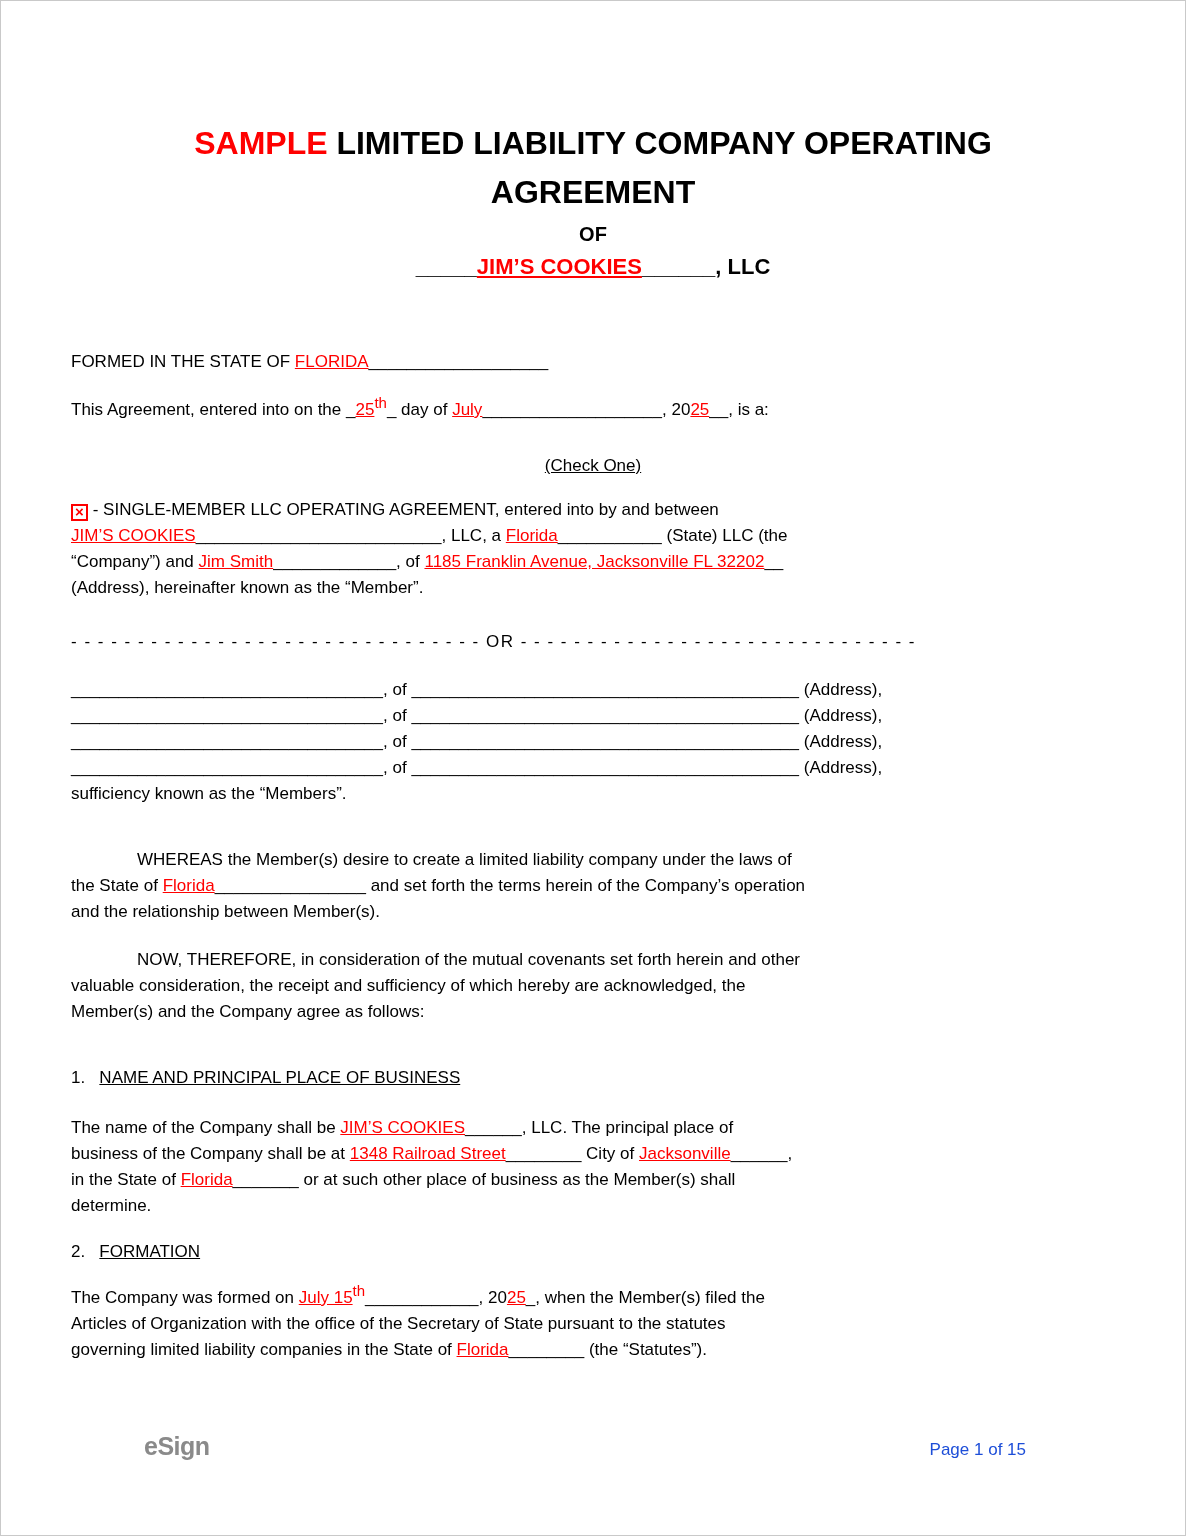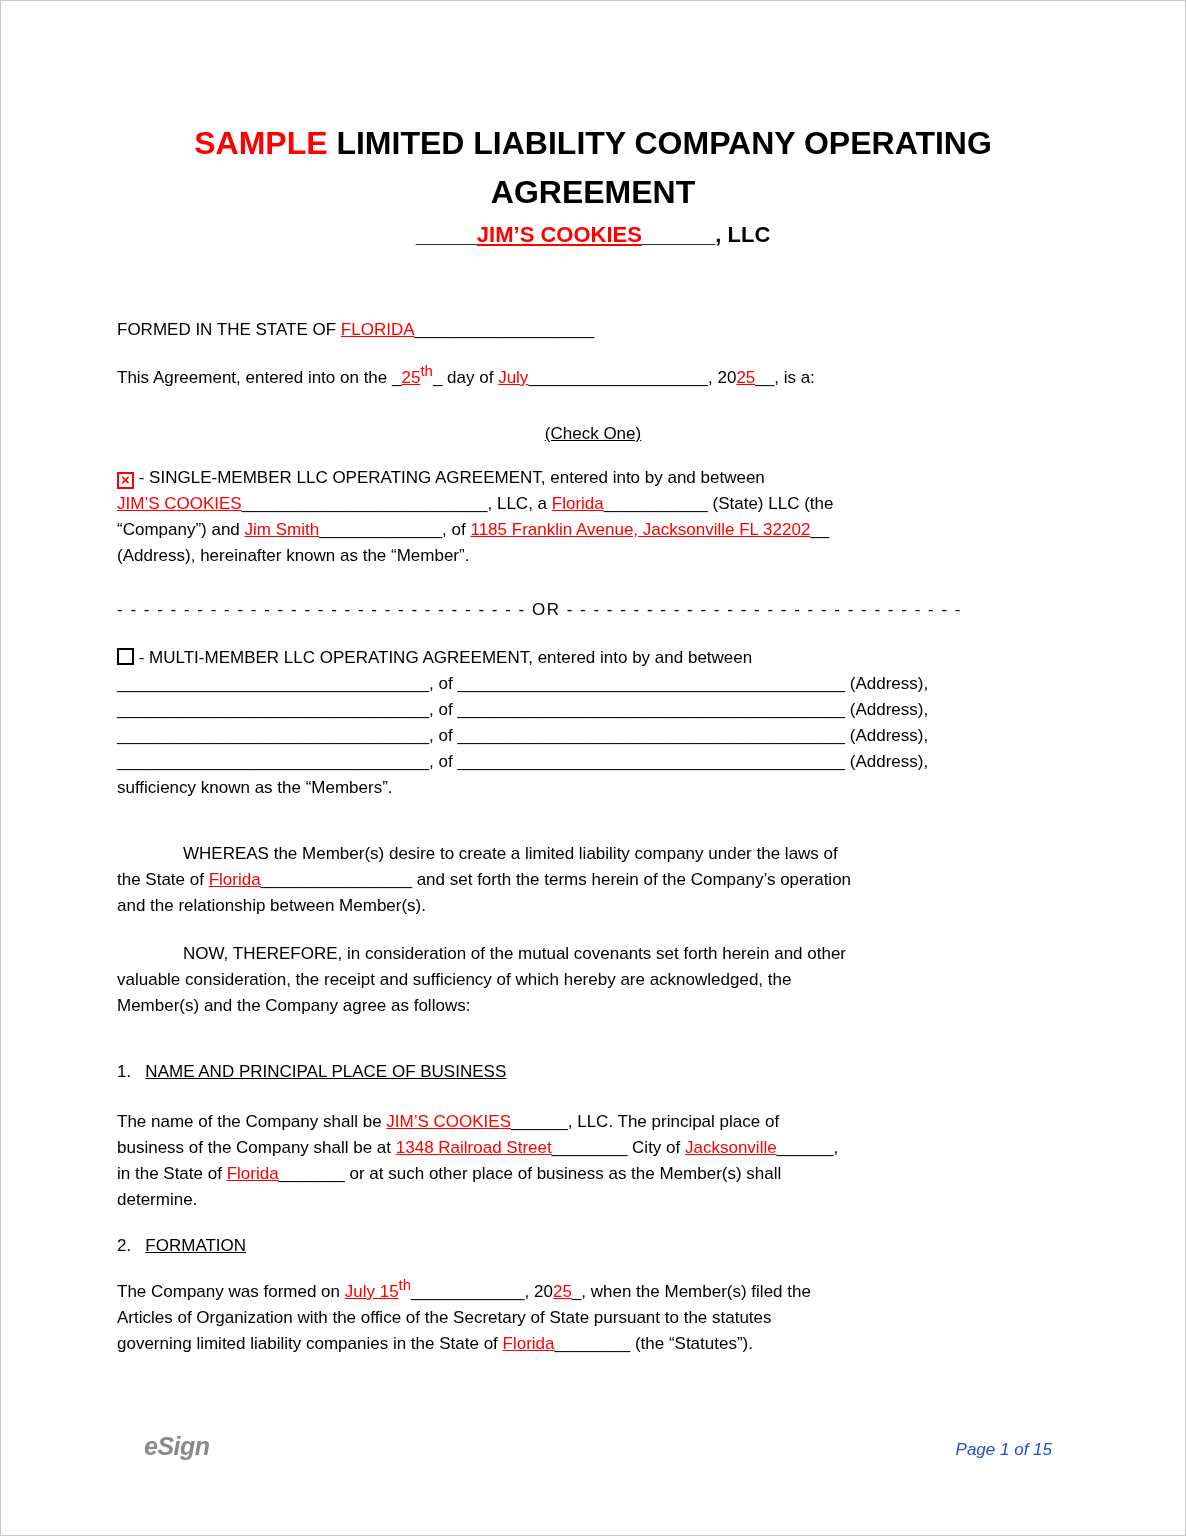--- a/index.html
+++ b/index.html
@@ -2,21 +2,21 @@
 <html><head>
 <meta charset="utf-8">
 <style>
   html,body{margin:0;padding:0;background:#ffffff;}
   .page{
     width:1186px;height:1536px;box-sizing:border-box;
     border:1px solid #c9c9c9;background:#ffffff;position:relative;
     font-family:"Liberation Sans","DejaVu Sans",sans-serif;
     color:#000;font-size:17px;line-height:26px;overflow:hidden;
   }
-  .content{padding:0 116px;}
+  .content{padding:0 70px;}
   .line{white-space:pre;}
   
   .red{color:#ff0000;}
   .u{text-decoration:underline;}
   .bold{font-weight:normal;text-align:right;}
   sup{font-size:15px;line-height:0;vertical-align:super;}
   
   .title-block{margin-top:118px;text-align:center;}
   .t-line{font-size:32px;line-height:49px;font-weight:bold;white-space:pre;}
   .of-line{font-size:20px;line-height:30px;font-weight:bold;margin-top:2px;}
@@ -39,54 +39,54 @@
   .checkbox-checked{
     display:inline-block;width:17px;height:17px;box-sizing:border-box;
     border:2px solid #ff0000;color:#ff0000;font-weight:bold;
     font-size:15px;line-height:12px;text-align:center;vertical-align:-2px;
   }
   .checkbox-empty{
     display:inline-block;width:17px;height:17px;box-sizing:border-box;
     border:2px solid #000;vertical-align:-2px;
   }
   
-  .footer{position:absolute;left:143px;right:133px;top:1432px;
-    display:flex;justify-content:space-between;align-items:baseline;font-style:italic;}
+  .footer{position:absolute;left:143px;right:159px;top:1432px;
+    display:flex;justify-content:space-between;align-items:baseline;}
   .brand{font-size:25px;font-weight:bold;color:#8a8a8a;letter-spacing:-0.5px;}
   .pageno{font-size:17px;color:#1d4ed8;}
 </style>
 </head>
 <body>
 
 <div class="page">
   <div class="content">
 
     <div class="title-block">
       <div class="t-line"><span class="red">SAMPLE</span><span> LIMITED LIABILITY COMPANY OPERATING</span></div>
       <div class="t-line"><span>AGREEMENT</span></div>
+      <div class="of-line">OF</div>
       <div class="company-line"><span>_____</span><span class="red u">JIM’S COOKIES</span><span>______</span><span>, LLC</span></div>
     </div>
 
     <div class="line formed"><span>FORMED IN THE STATE OF </span><span class="red u">FLORIDA</span><span>___________________</span></div>
 
     <div class="line agreement"><span>This Agreement, entered into on the </span><span>_</span><span class="red u">25</span><sup class="red">th</sup><span>_ day of </span><span class="red u">July</span><span>___________________</span><span>, 20</span><span class="red u">25</span><span>__, is a:</span></div>
 
     <div class="check-one">(Check One)</div>
 
     <div class="single-block">
       <div class="line"><span class="checkbox-checked">×</span><span> - </span><span class="bold">SINGLE-MEMBER</span><span> LLC OPERATING AGREEMENT, entered into by and between</span></div>
       <div class="line"><span class="red u">JIM’S COOKIES</span><span>__________________________</span><span>, LLC, a </span><span class="red u">Florida</span><span>___________</span><span> (State) LLC (the</span></div>
       <div class="line"><span>“Company”) and </span><span class="red u">Jim Smith</span><span>_____________</span><span>, of </span><span class="red u">1185 Franklin Avenue, Jacksonville FL 32202</span><span>__</span></div>
       <div class="line"><span>(Address), hereinafter known as the “Member”.</span></div>
     </div>
 
     <div class="or-line"><span>- - - - - - - - - - - - - - - - - - - - - - - - - - - - - - - </span><span>OR</span><span> - - - - - - - - - - - - - - - - - - - - - - - - - - - - - -</span></div>
 
     <div class="multi-block">
-      <div class="line"><span class="checkbox-empty"></span><span> - </span><span class="bold">MULTI-MEMBER</span><span> LLC OPERATING AGREEMENT, entered into by and between</span></div>
       <div class="line"><span>_________________________________</span><span>, of </span><span>_________________________________________</span><span> (Address),</span></div>
       <div class="line"><span>_________________________________</span><span>, of </span><span>_________________________________________</span><span> (Address),</span></div>
       <div class="line"><span>_________________________________</span><span>, of </span><span>_________________________________________</span><span> (Address),</span></div>
       <div class="line"><span>_________________________________</span><span>, of </span><span>_________________________________________</span><span> (Address),</span></div>
       <div class="line"><span>sufficiency known as the “Members”.</span></div>
     </div>
 
     <div class="whereas-block">
       <div class="line indent"><span>WHEREAS the Member(s) desire to create a limited liability company under the laws of</span></div>
       <div class="line"><span>the State of </span><span class="red u">Florida</span><span>________________</span><span> and set forth the terms herein of the Company’s operation</span></div>

